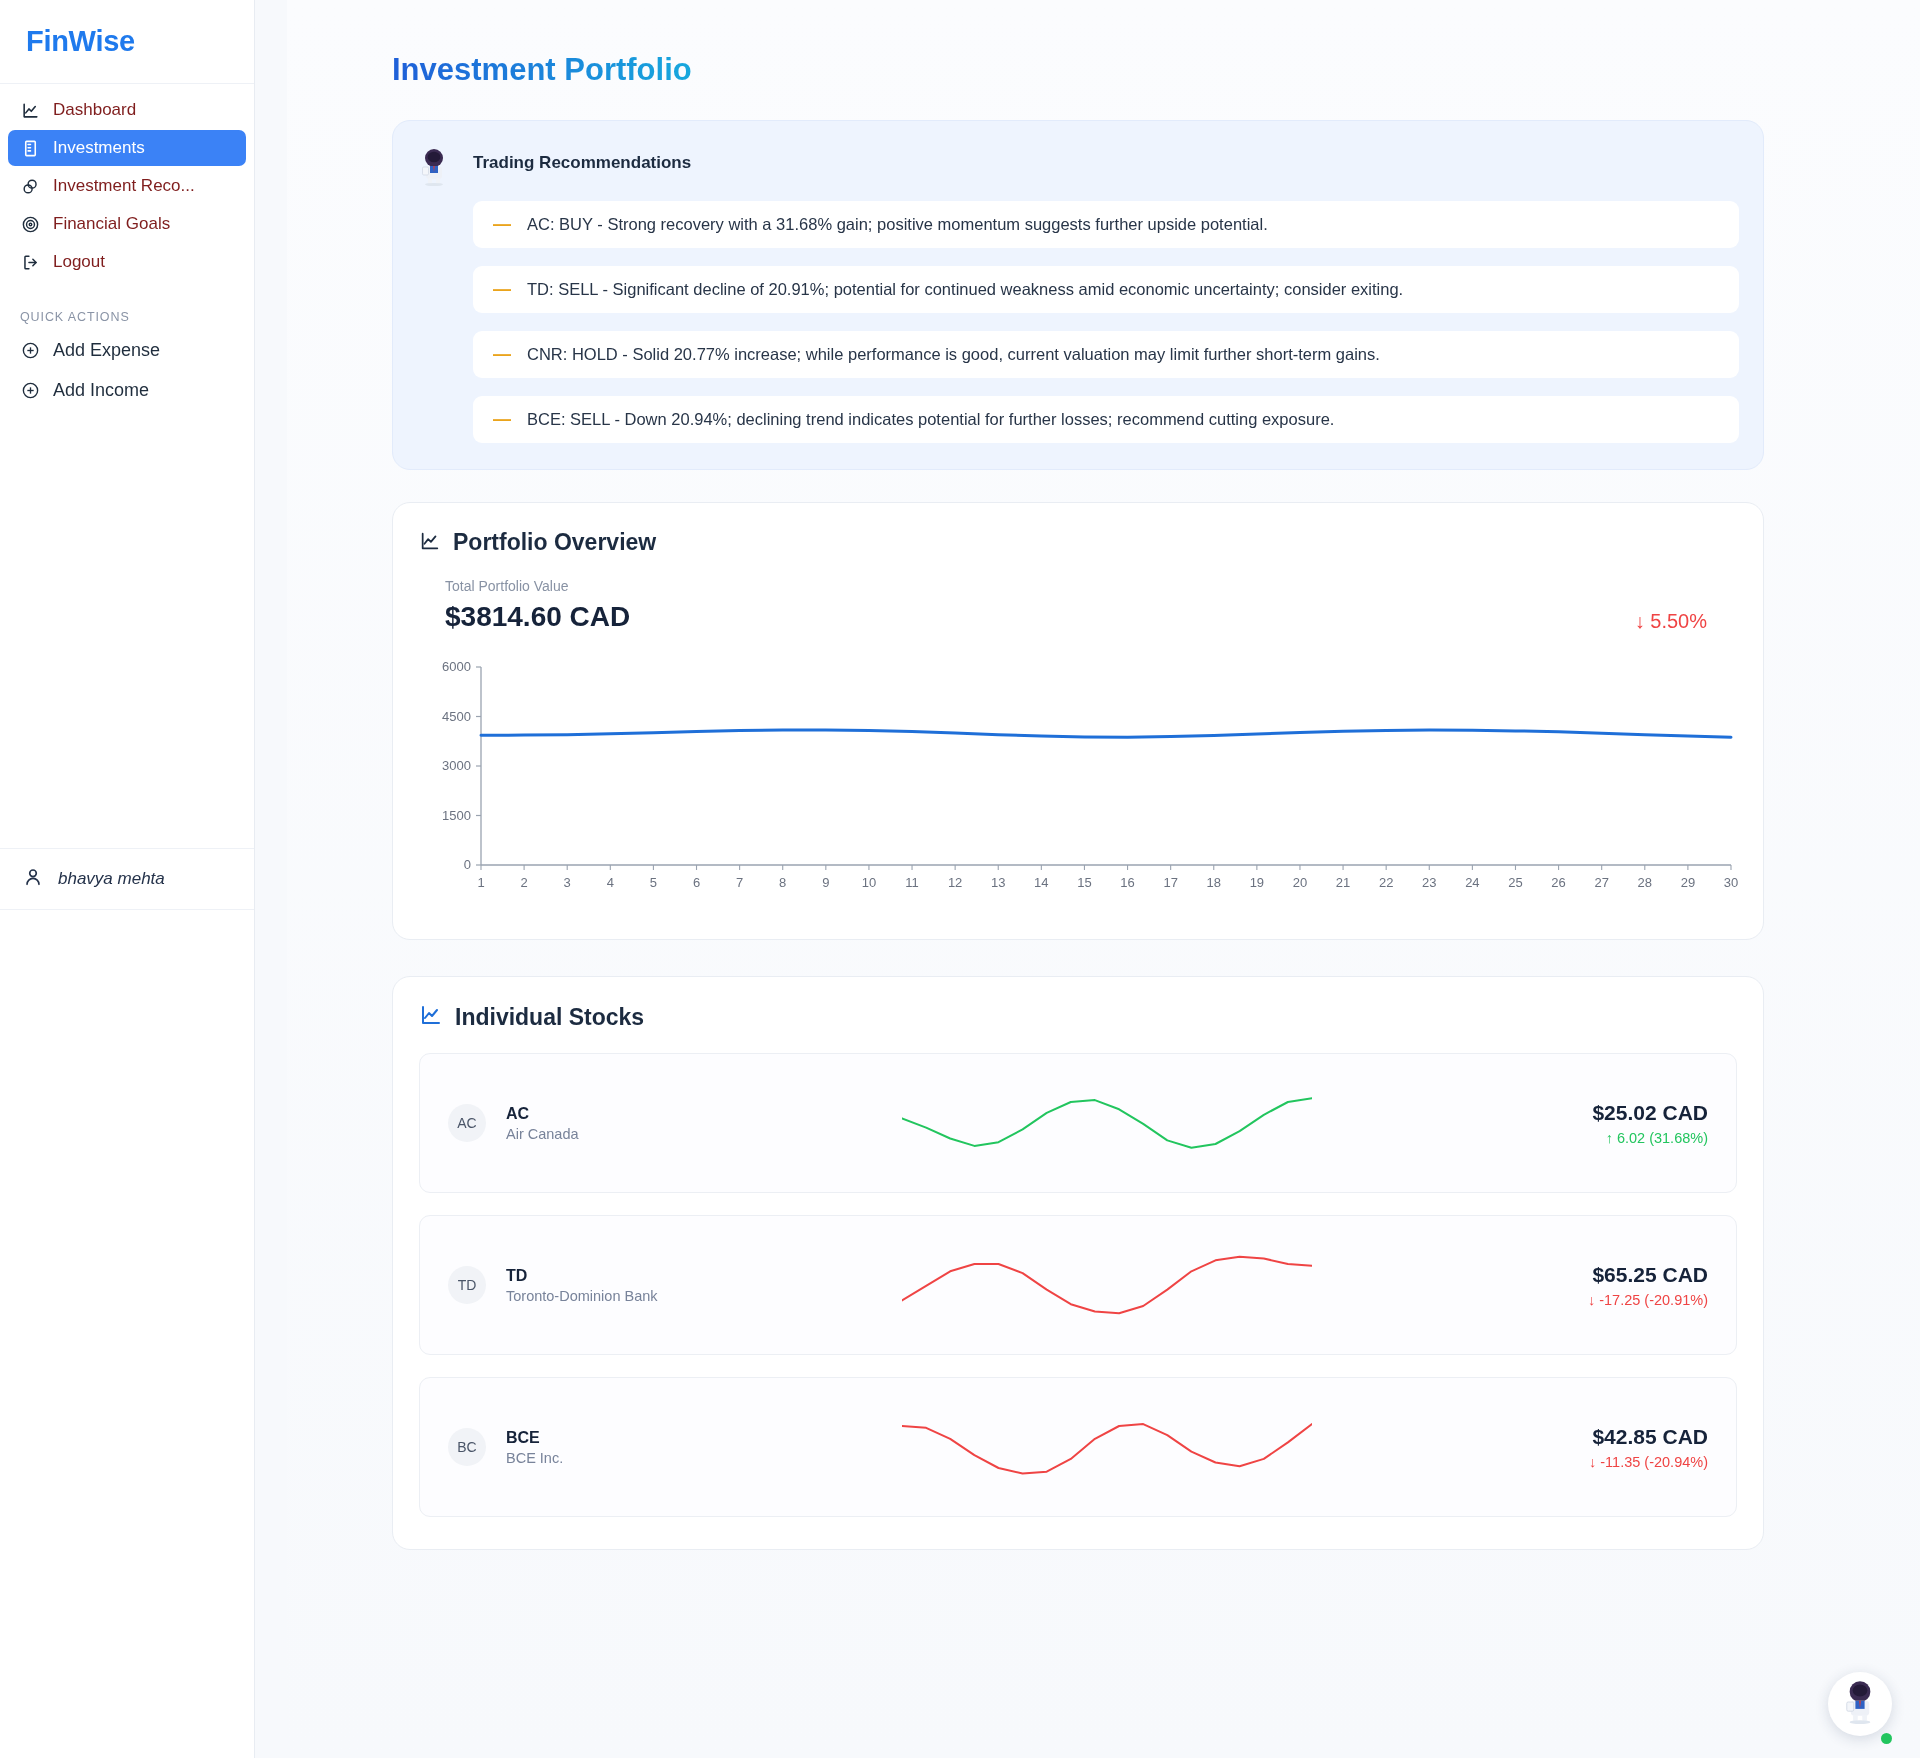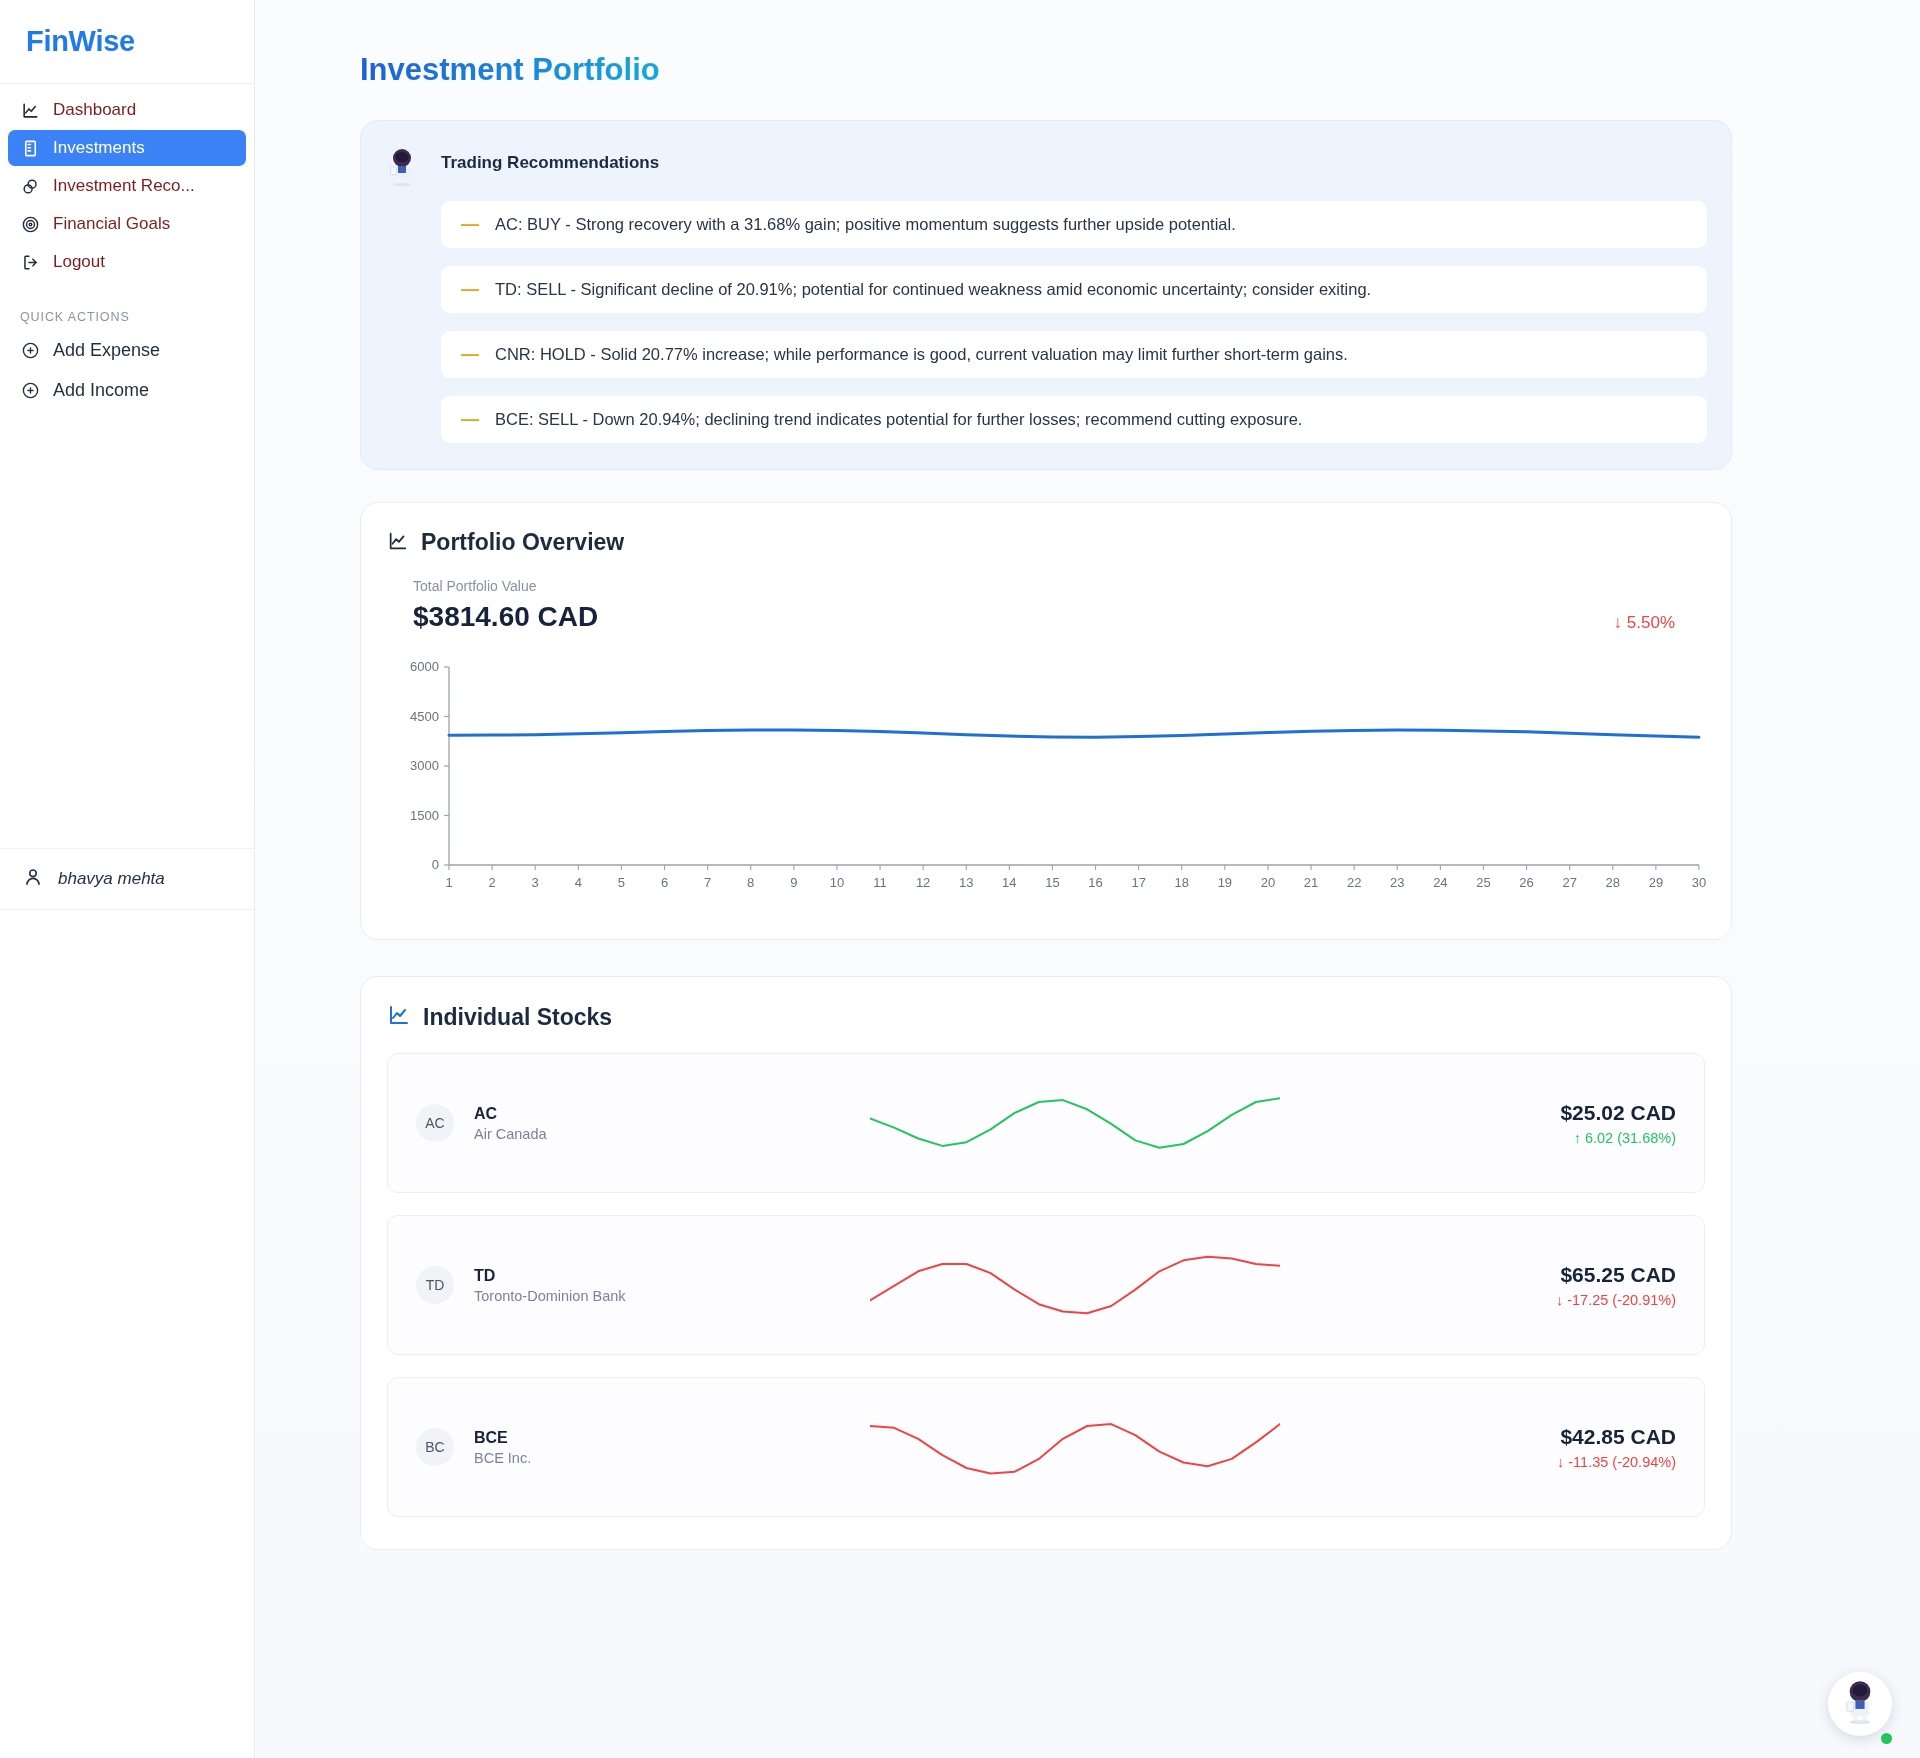--- a/index.html
+++ b/index.html
@@ -2,21 +2,21 @@
 <html><head>
 <meta charset="utf-8">
 <style>
   * { box-sizing: border-box; margin: 0; padding: 0; }
   html, body {
     width: 1920px; height: 1758px;
     font-family: "Liberation Sans", sans-serif;
     background: #f7f9fc;
     overflow: hidden;
   }
-  .app { display: flex; width: 1920px; height: 1758px; }
+  .app { display: flex; width: 1920px; height: 1758px; gap: 32px; }
 
   
   .sidebar {
     width: 255px; min-width: 255px; height: 1758px;
     background: #ffffff;
     border-right: 1px solid #e8ecf2;
     display: flex; flex-direction: column;
     position: relative;
   }
   .brand {
@@ -104,21 +104,21 @@
   .rec-row:last-child { margin-bottom: 0; }
   .dash { color: #eaa41c; font-weight: bold; margin-right: 16px; font-size: 18px; }
 
   
   .po-card { margin-top: 32px; padding: 26px 26px 30px 26px; }
   .card-head { display: flex; align-items: center; gap: 12px; }
   .card-head-title { font-size: 23px; font-weight: 600; color: #1c2b40; }
   .po-meta { margin-top: 22px; display: flex; align-items: flex-end; justify-content: space-between; margin-left: 26px; }
   .po-label { font-size: 14px; color: #8892a4; }
   .po-value { font-size: 28px; font-weight: bold; color: #16233a; margin-top: 7px; }
-  .po-change { font-size: 17px; color: #ef4444; padding-right: 30px; text-align: right; }
+  .po-change { font-size: 20px; color: #ef4444; padding-right: 30px; text-align: right; }
 
   .chart-wrap { margin-top: 22px; }
 
   
   .is-card { margin-top: 36px; padding: 26px 26px 32px 26px; margin-bottom: 40px; }
   .stock-row {
     border: 1px solid #eceff4; border-radius: 11px;
     height: 140px; margin-top: 22px;
     display: flex; align-items: center; padding: 0 28px;
     background: #fdfdff;

